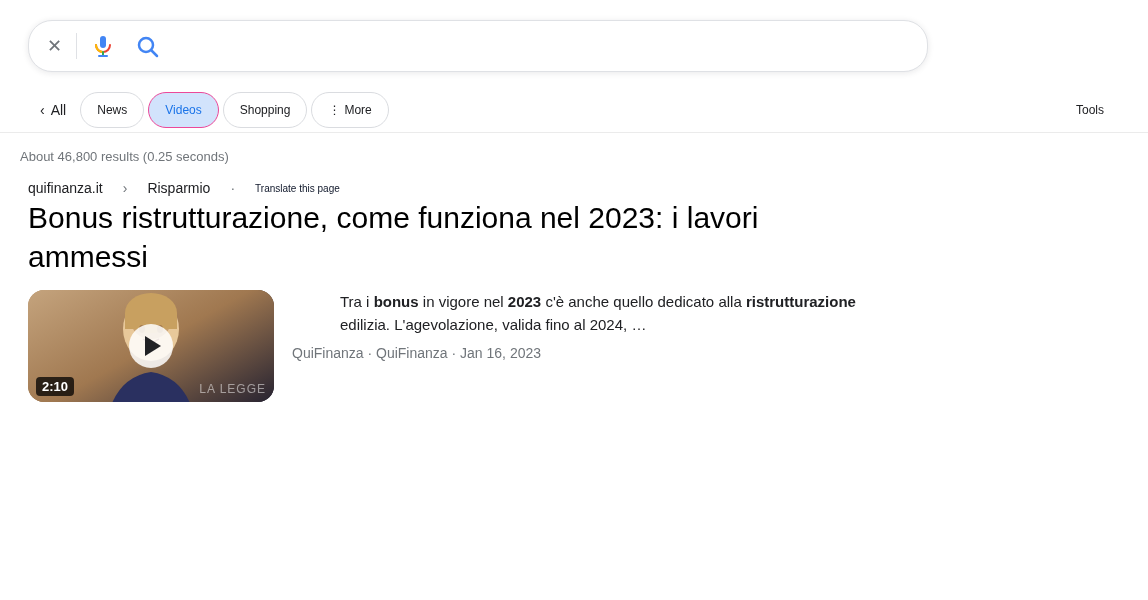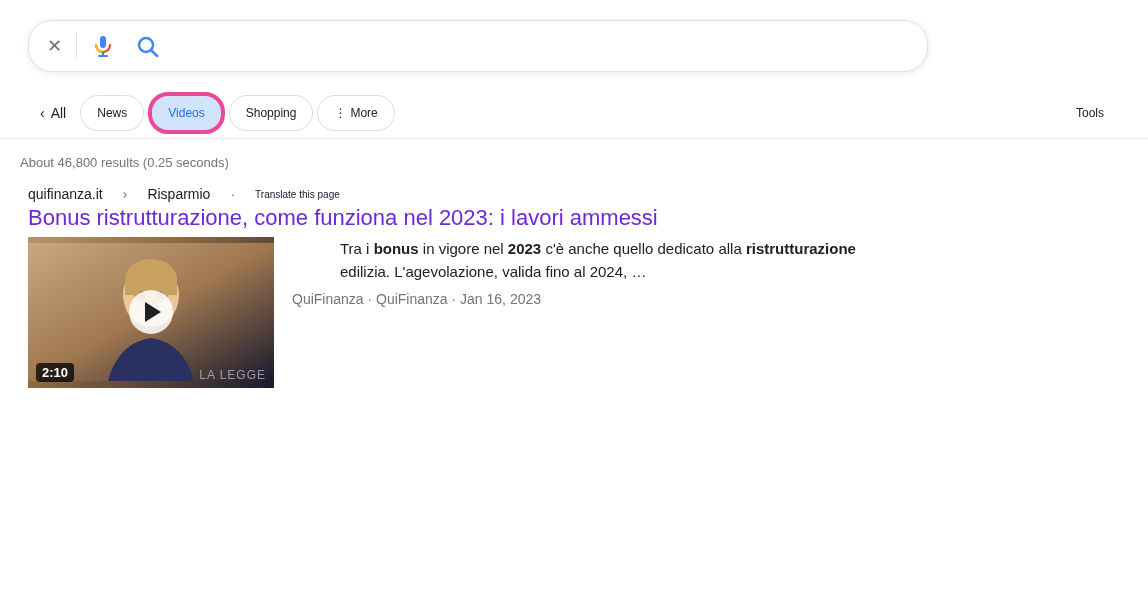--- a/index.html
+++ b/index.html
@@ -99,21 +99,21 @@
       cursor: pointer;
       border-radius: 20px;
       margin: 4px 2px;
       border: 1px solid transparent;
       text-decoration: none;
       white-space: nowrap;
     }
     .tab-item.active {
       background: #d2e3fc;
       color: #1a73e8;
-      border: 4px solid #ec4899;
+      border: 1px solid #ec4899;
     }
     .tab-item.outlined {
       border: 1px solid #dadce0;
       border-radius: 20px;
     }
     .tab-more {
       display: flex;
       align-items: center;
       gap: 4px;
     }
@@ -154,38 +154,38 @@
       color: #70757a;
       font-size: 14px;
     }
     .result-source .translate-link {
       color: #0f172a;
       cursor: pointer;
       font-size: 10px;
       text-decoration: none;
     }
     .result-title {
-      font-size: 22px;
-      color: #6d28d9;
+      font-size: 30px;
+      color: #000000;
       cursor: pointer;
       line-height: 1.3;
-      margin-bottom: 4px;
+      margin-bottom: 14px;
     }
 
     
     .result-body {
       display: flex;
       gap: 18px;
       align-items: flex-start;
     }
     .video-thumb {
       position: relative;
       width: 246px;
-      height: 151px;
-      border-radius: 0;
+      height: 112px;
+      border-radius: 16px;
       overflow: hidden;
       flex-shrink: 0;
       background: #c0a080;
     }
     .video-thumb-img {
       width: 100%;
       height: 100%;
       background: linear-gradient(135deg, #b8946a 0%, #8c6840 40%, #1a1a2e 100%);
       display: flex;
       align-items: center;

